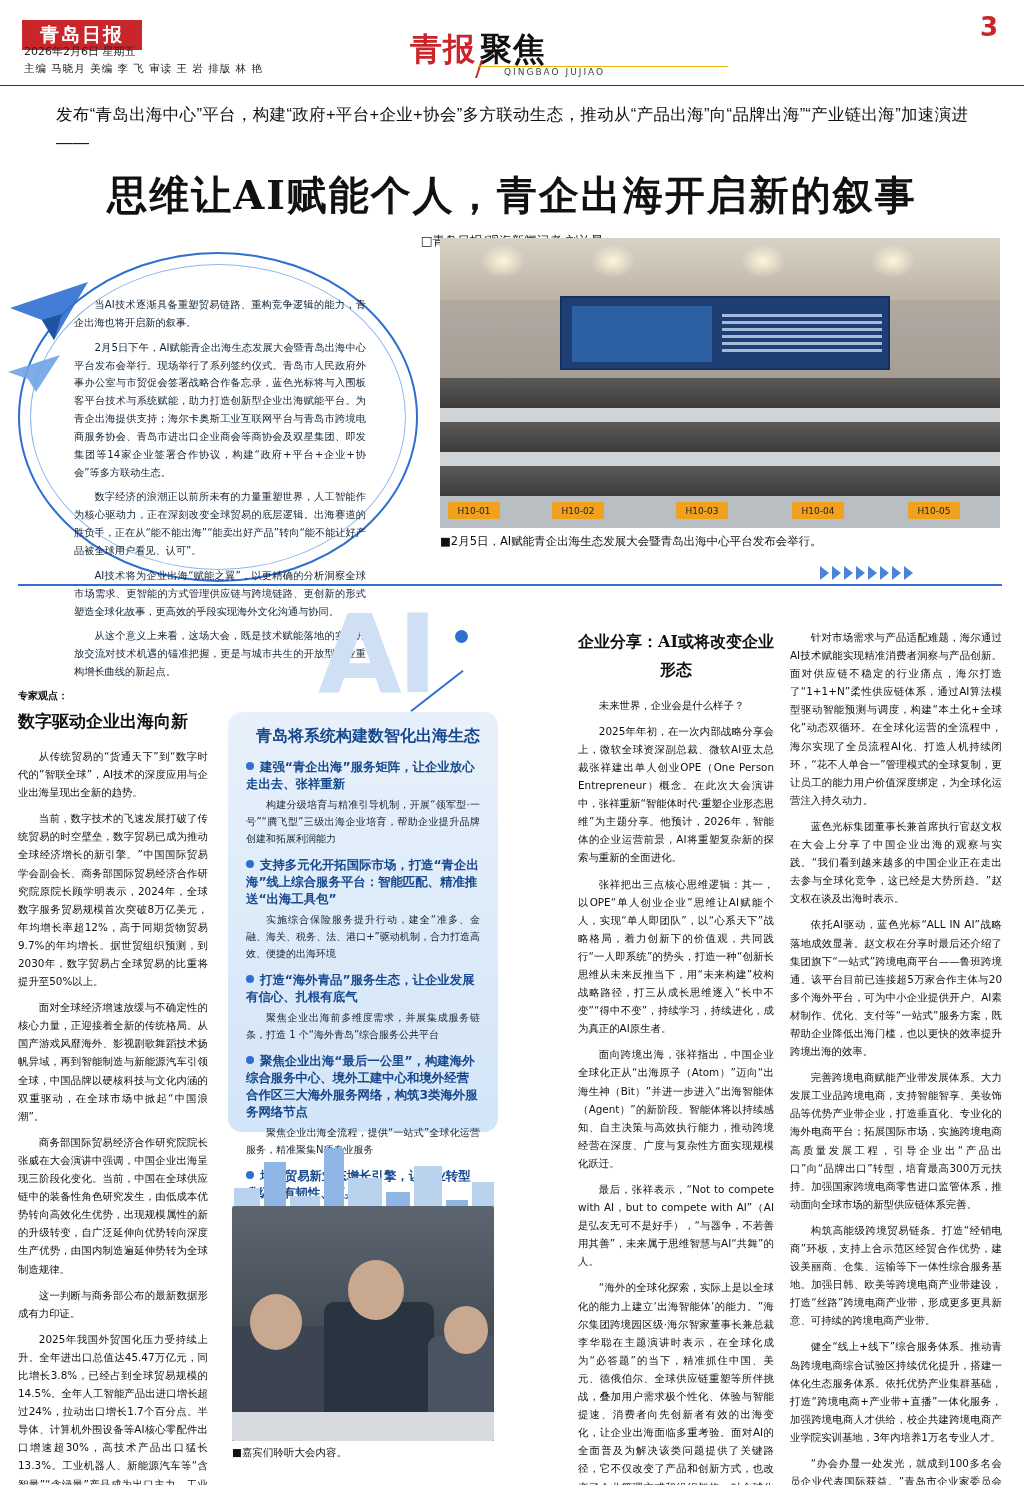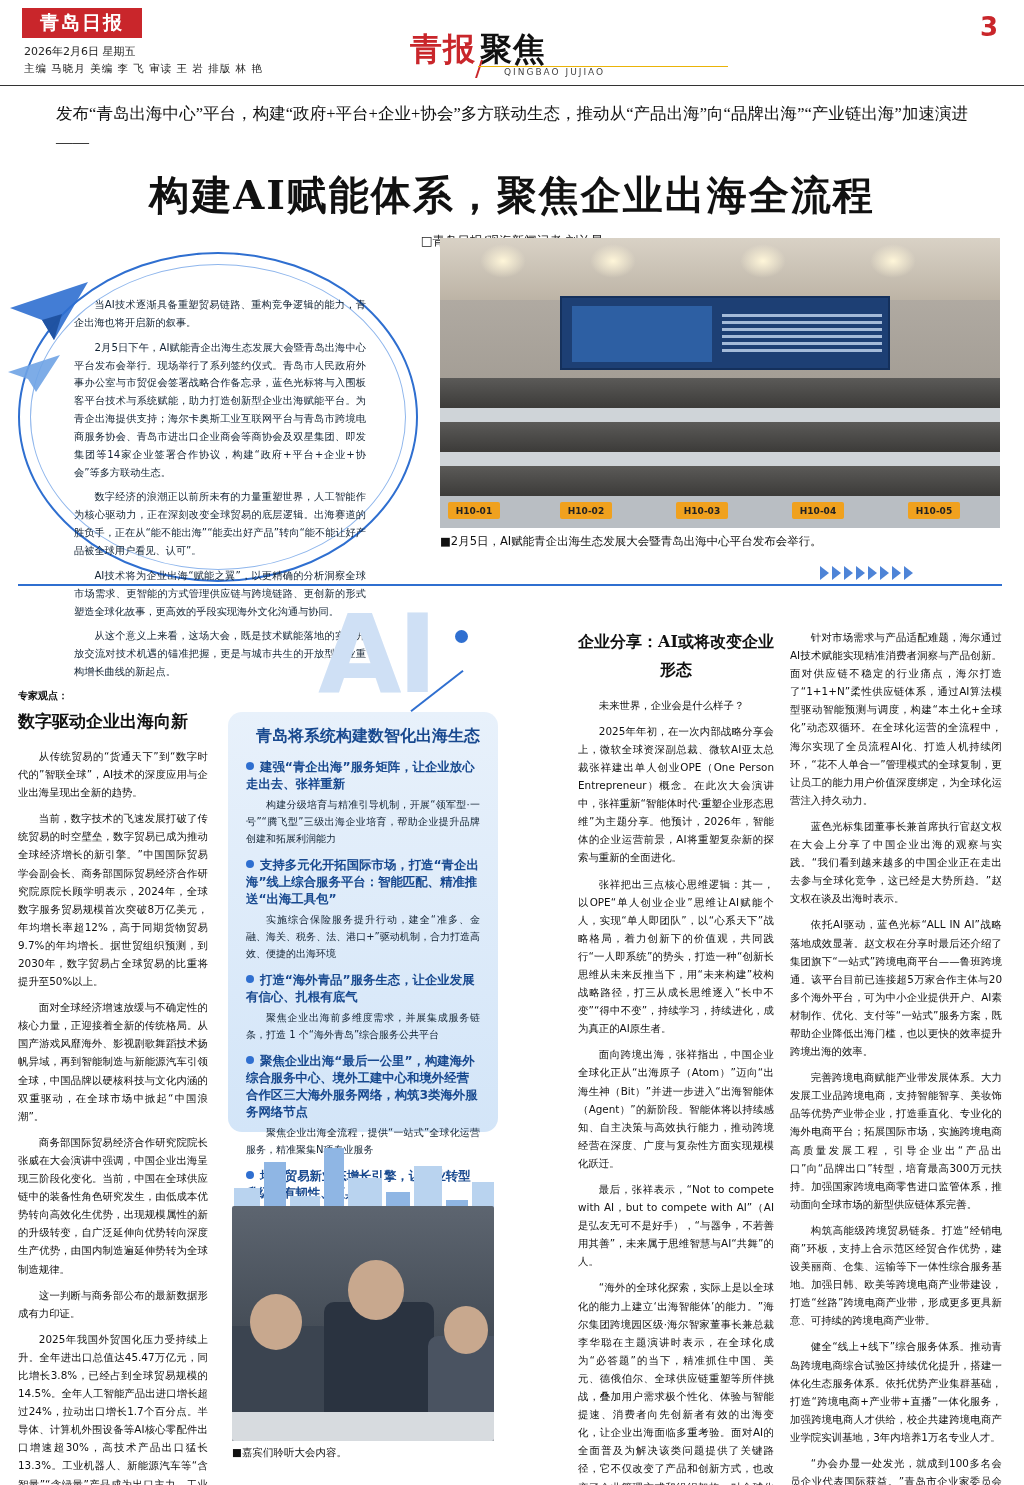--- a/index.html
+++ b/index.html
@@ -10,21 +10,21 @@
     font-family:"Liberation Serif", serif;
     color:#111;
     position:relative;
     overflow:hidden;
   }
   .page { position:relative; width:1024px; height:1485px; }
 
   
   .masthead { position:relative; height:86px; border-bottom:1px solid #333; }
   .logo-box {
-    position:absolute; left:22px; top:8px; width:120px; height:30px;
+    position:absolute; left:22px; top:20px; width:120px; height:30px;
     background:#c9262b; color:#fff; font-family:"DejaVu Sans", sans-serif;
     font-weight:bold; font-size:19px; letter-spacing:2px;
     display:flex; align-items:center; justify-content:center;
   }
   .dateline {
     position:absolute; left:24px; top:44px; font-size:11px; color:#222;
     font-family:"DejaVu Sans", sans-serif;
   }
   .editors {
     position:absolute; left:24px; top:62px; font-size:10.5px; color:#222;
@@ -54,21 +54,21 @@
   }
   .page-no {
     position:absolute; right:26px; top:12px; font-size:26px; color:#c9262b;
     font-family:"DejaVu Sans", sans-serif; font-weight:bold;
   }
 
   
   .shoulder {
     margin:14px 56px 0 56px;
     font-size:16.5px; line-height:1.7; color:#111; text-align:justify;
-    font-family:Liberation Serif, serif;
+    font-family:Liberation Sans, sans-serif;
   }
   .headline {
     margin:12px 0 0 0; text-align:center;
     font-size:40px; font-weight:bold; letter-spacing:2px;
     font-family:"DejaVu Serif", serif;
   }
   .byline {
     margin:10px 0 0 0; text-align:center; font-size:12.5px; color:#222;
     font-family:"DejaVu Sans", sans-serif;
   }
@@ -101,21 +101,21 @@
   .hero .crowdrow {
     position:absolute; left:0; width:100%; height:30px;
     background:linear-gradient(#5b5a58,#3c3b39);
   }
   .hero .tablerow {
     position:absolute; left:0; width:100%; height:14px; background:#cfd4d8;
   }
   .hero .tag {
     position:absolute; width:52px; height:17px; background:#f0a11e;
     color:#222; font-size:9px; font-family:"DejaVu Sans", sans-serif;
-    display:flex; align-items:center; justify-content:center; border-radius:2px;font-weight:bold;
+    display:flex; align-items:center; justify-content:center; border-radius:2px;
   }
   .hero-caption {
     position:absolute; left:440px; top:534px; width:560px;
     font-size:11.5px; color:#111; font-family:"DejaVu Sans", sans-serif;
   }
 
   
   .ellipse-wrap { position:absolute; left:18px; top:252px; width:400px; height:330px; }
   .ellipse-wrap .ring {
     position:absolute; inset:0; border:2px solid #2f6fd0; border-radius:50%;
@@ -220,41 +220,41 @@
     <div class="section-brand">
       <span class="brand-red">青报</span>
       <span class="brand-black">聚焦</span>
     </div>
     <div class="brand-slash"></div>
     <div class="brand-pinyin">QINGBAO JUJIAO</div>
     <div class="page-no">3</div>
   </div>
 
   <div class="shoulder">发布“青岛出海中心”平台，构建“政府+平台+企业+协会”多方联动生态，推动从“产品出海”向“品牌出海”“产业链出海”加速演进——</div>
-  <div class="headline">构建AI赋能体系，聚焦企业出海全流程</div>
+  <div class="headline">思维让AI赋能个人，青企出海开启新的叙事</div>
   <div class="byline">□青岛日报/观海新闻记者  刘兰星</div>
 
   <div class="hero">
     <div class="ceiling"></div>
     <div class="light" style="left:40px"></div>
     <div class="light" style="left:150px"></div>
     <div class="light" style="left:300px"></div>
     <div class="light" style="left:430px"></div>
     <div class="stage">
       <div class="stage-inner"></div>
       <div class="stage-txt"></div>
     </div>
     <div class="crowdrow" style="top:140px"></div>
     <div class="tablerow" style="top:170px"></div>
     <div class="crowdrow" style="top:184px"></div>
     <div class="tablerow" style="top:214px"></div>
     <div class="crowdrow" style="top:228px"></div>
     <div class="tablerow" style="top:258px; height:32px; background:#b9bec3"></div>
     <div class="tag" style="left:8px; top:264px">H10-01</div>
-    <div class="tag" style="left:120px; top:264px">H10-02</div>
+    <div class="tag" style="left:112px; top:264px">H10-02</div>
     <div class="tag" style="left:236px; top:264px">H10-03</div>
     <div class="tag" style="left:352px; top:264px">H10-04</div>
     <div class="tag" style="left:468px; top:264px">H10-05</div>
   </div>
   <div class="hero-caption">■2月5日，AI赋能青企出海生态发展大会暨青岛出海中心平台发布会举行。</div>
 
   <div class="ellipse-wrap">
     <div class="ring"></div>
     <div class="ring2"></div>
     <div class="ellipse-text">

